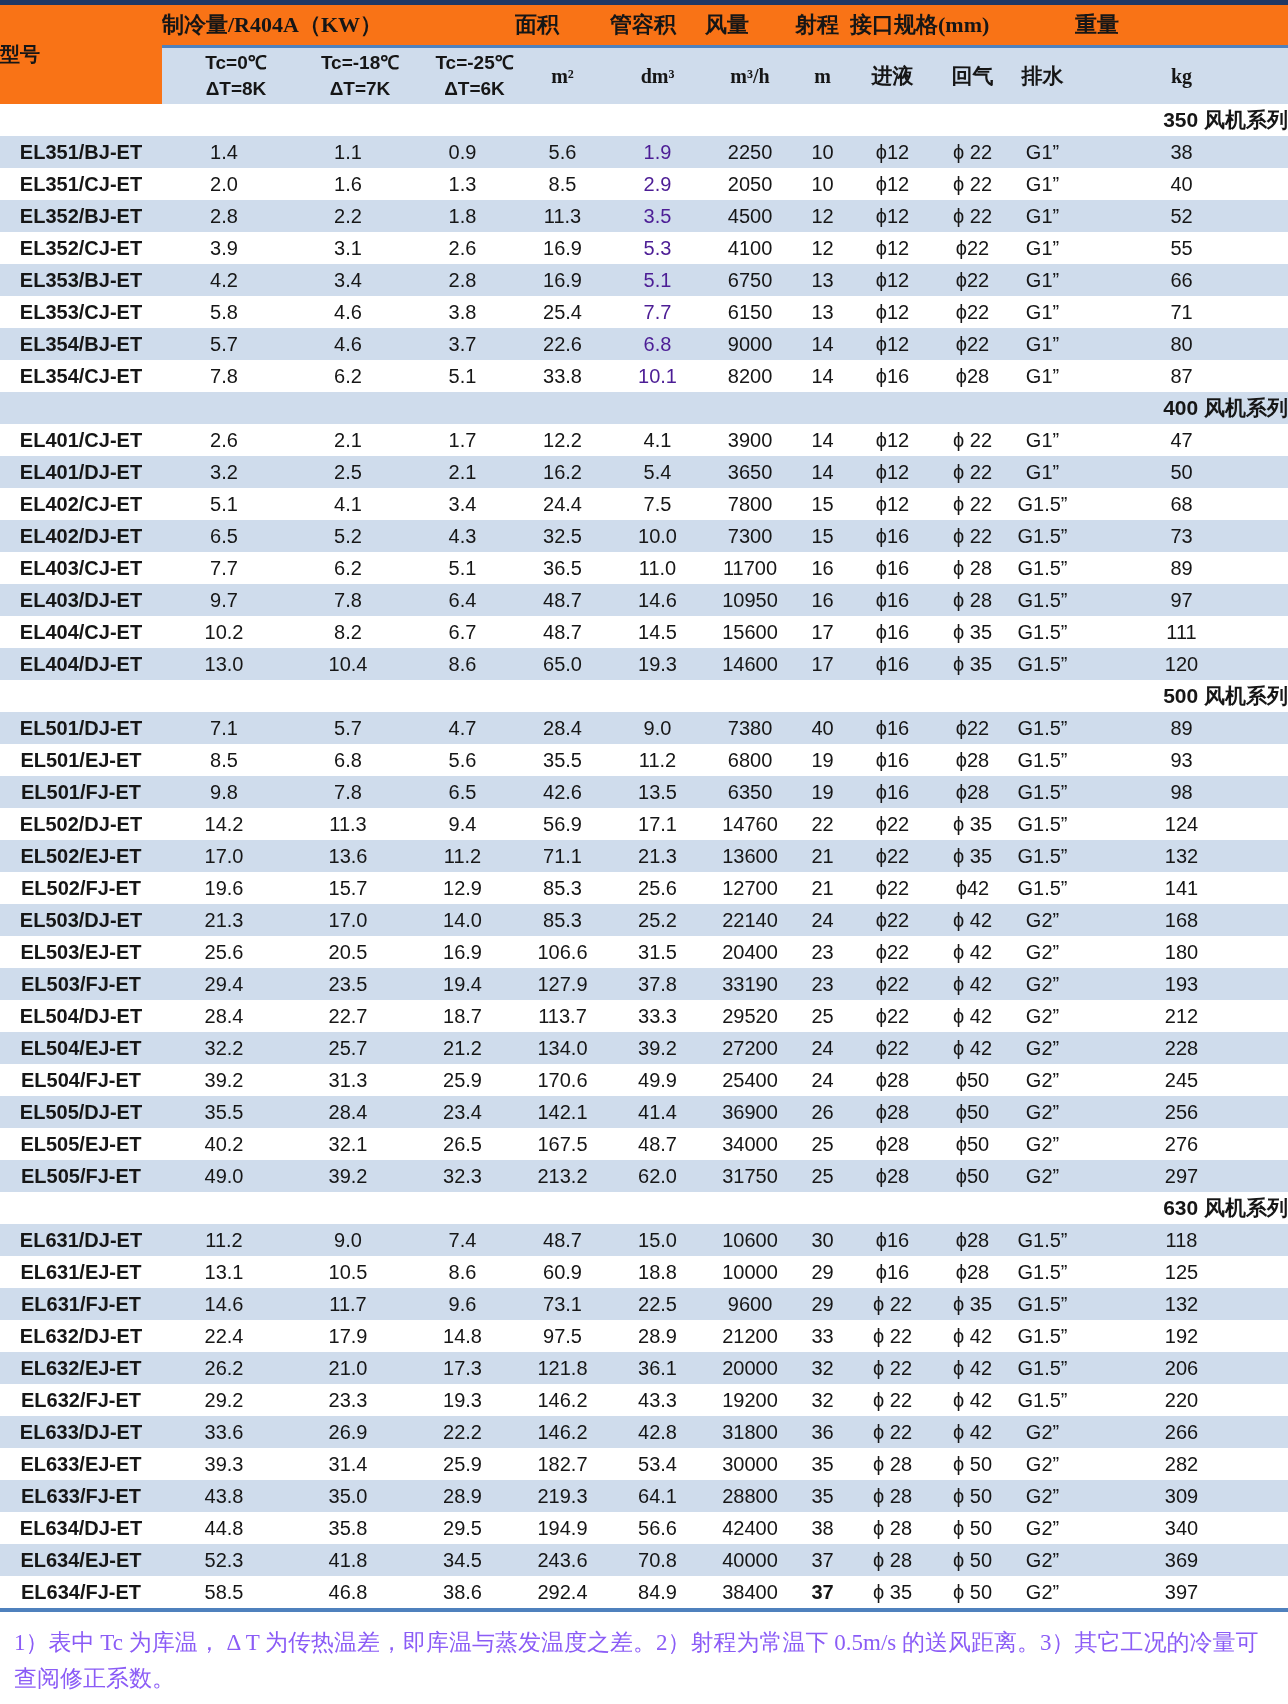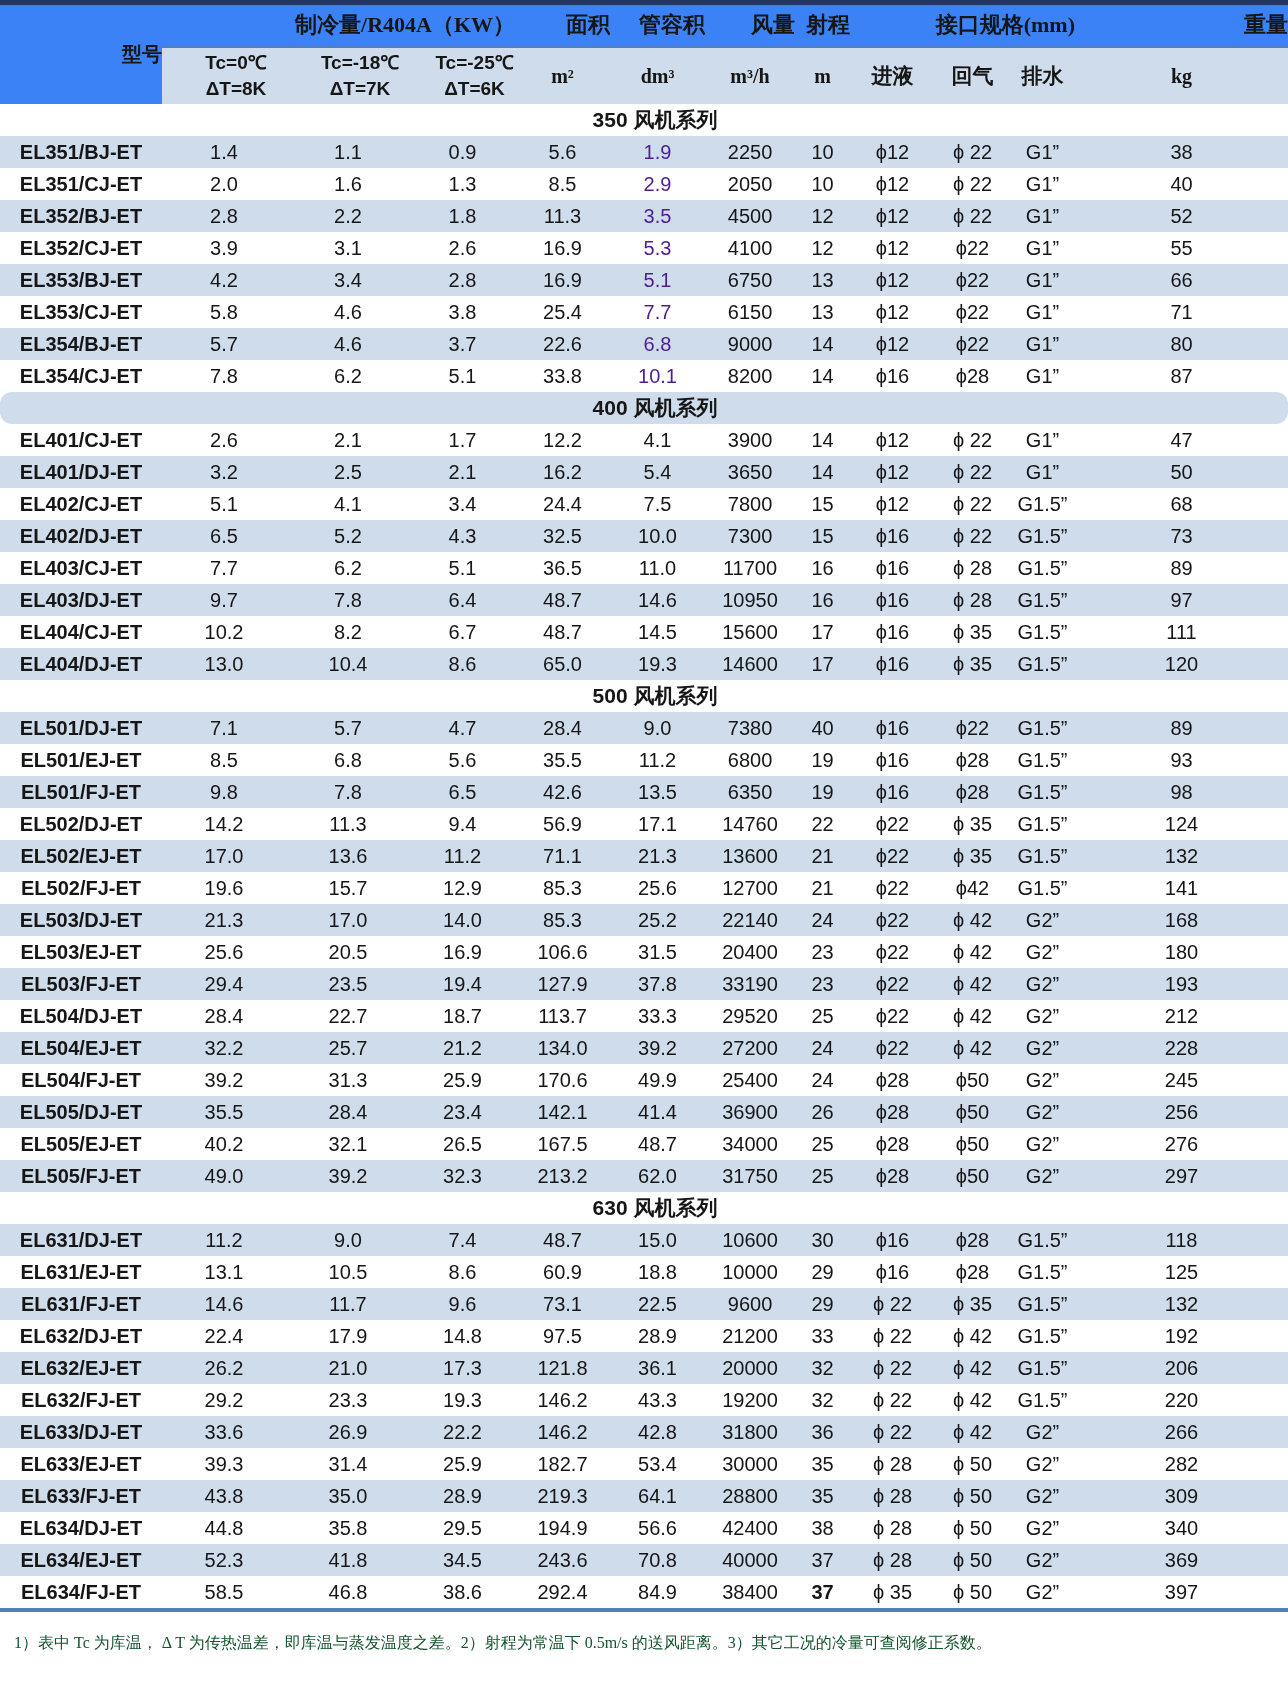--- a/index.html
+++ b/index.html
@@ -16,26 +16,26 @@
   table.spec th, table.spec td{
     padding:0;
     margin:0;
     overflow:hidden;
     white-space:nowrap;
   }
 
   
   tr.h1 th{
     height:40px;
-    background:#3b82f6;
+    background:#f97316;
     border-bottom:3px solid #4f81bd;
     font-family:"Liberation Serif",serif;
     font-weight:bold;
     font-size:22px;
-    text-align:right;
+    text-align:left;
     vertical-align:middle;
   }
   tr.h1 th.model-h{
     border-bottom:none;
     font-size:20px;
   }
   
   tr.h2 th{
     height:56px;
     background:#cfdcec;
@@ -69,36 +69,35 @@
     vertical-align:middle;
     font-size:20px;
   }
   tbody tr.shaded td{background:#cfdcec;}
   td.model{
     text-align:center;
     padding-left:30px;
     font-weight:bold;
   }
   tr.section-row td{
-    text-align:center;
+    text-align:right;
     padding-left:22px;
     font-weight:bold;
     font-size:21px;
-    border-radius:12px;
   }
   td.vol-blue{color:#4c1d95;}
   td.bold{font-weight:bold;}
   td.wt, th.wt{padding-right:132px;}
 
   .footnote{
     padding:13px 10px 0 14px;
     font-family:"Liberation Serif",serif;
-    font-size:16px;
+    font-size:23px;
     line-height:36px;
-    color:#14532d;
+    color:#8b5cf6;
   }
 </style>
 </head>
 <body>
 
 <div class="page">
   <table class="spec">
     <colgroup>
       <col style="width:162px">
         <col style="width:124px">

